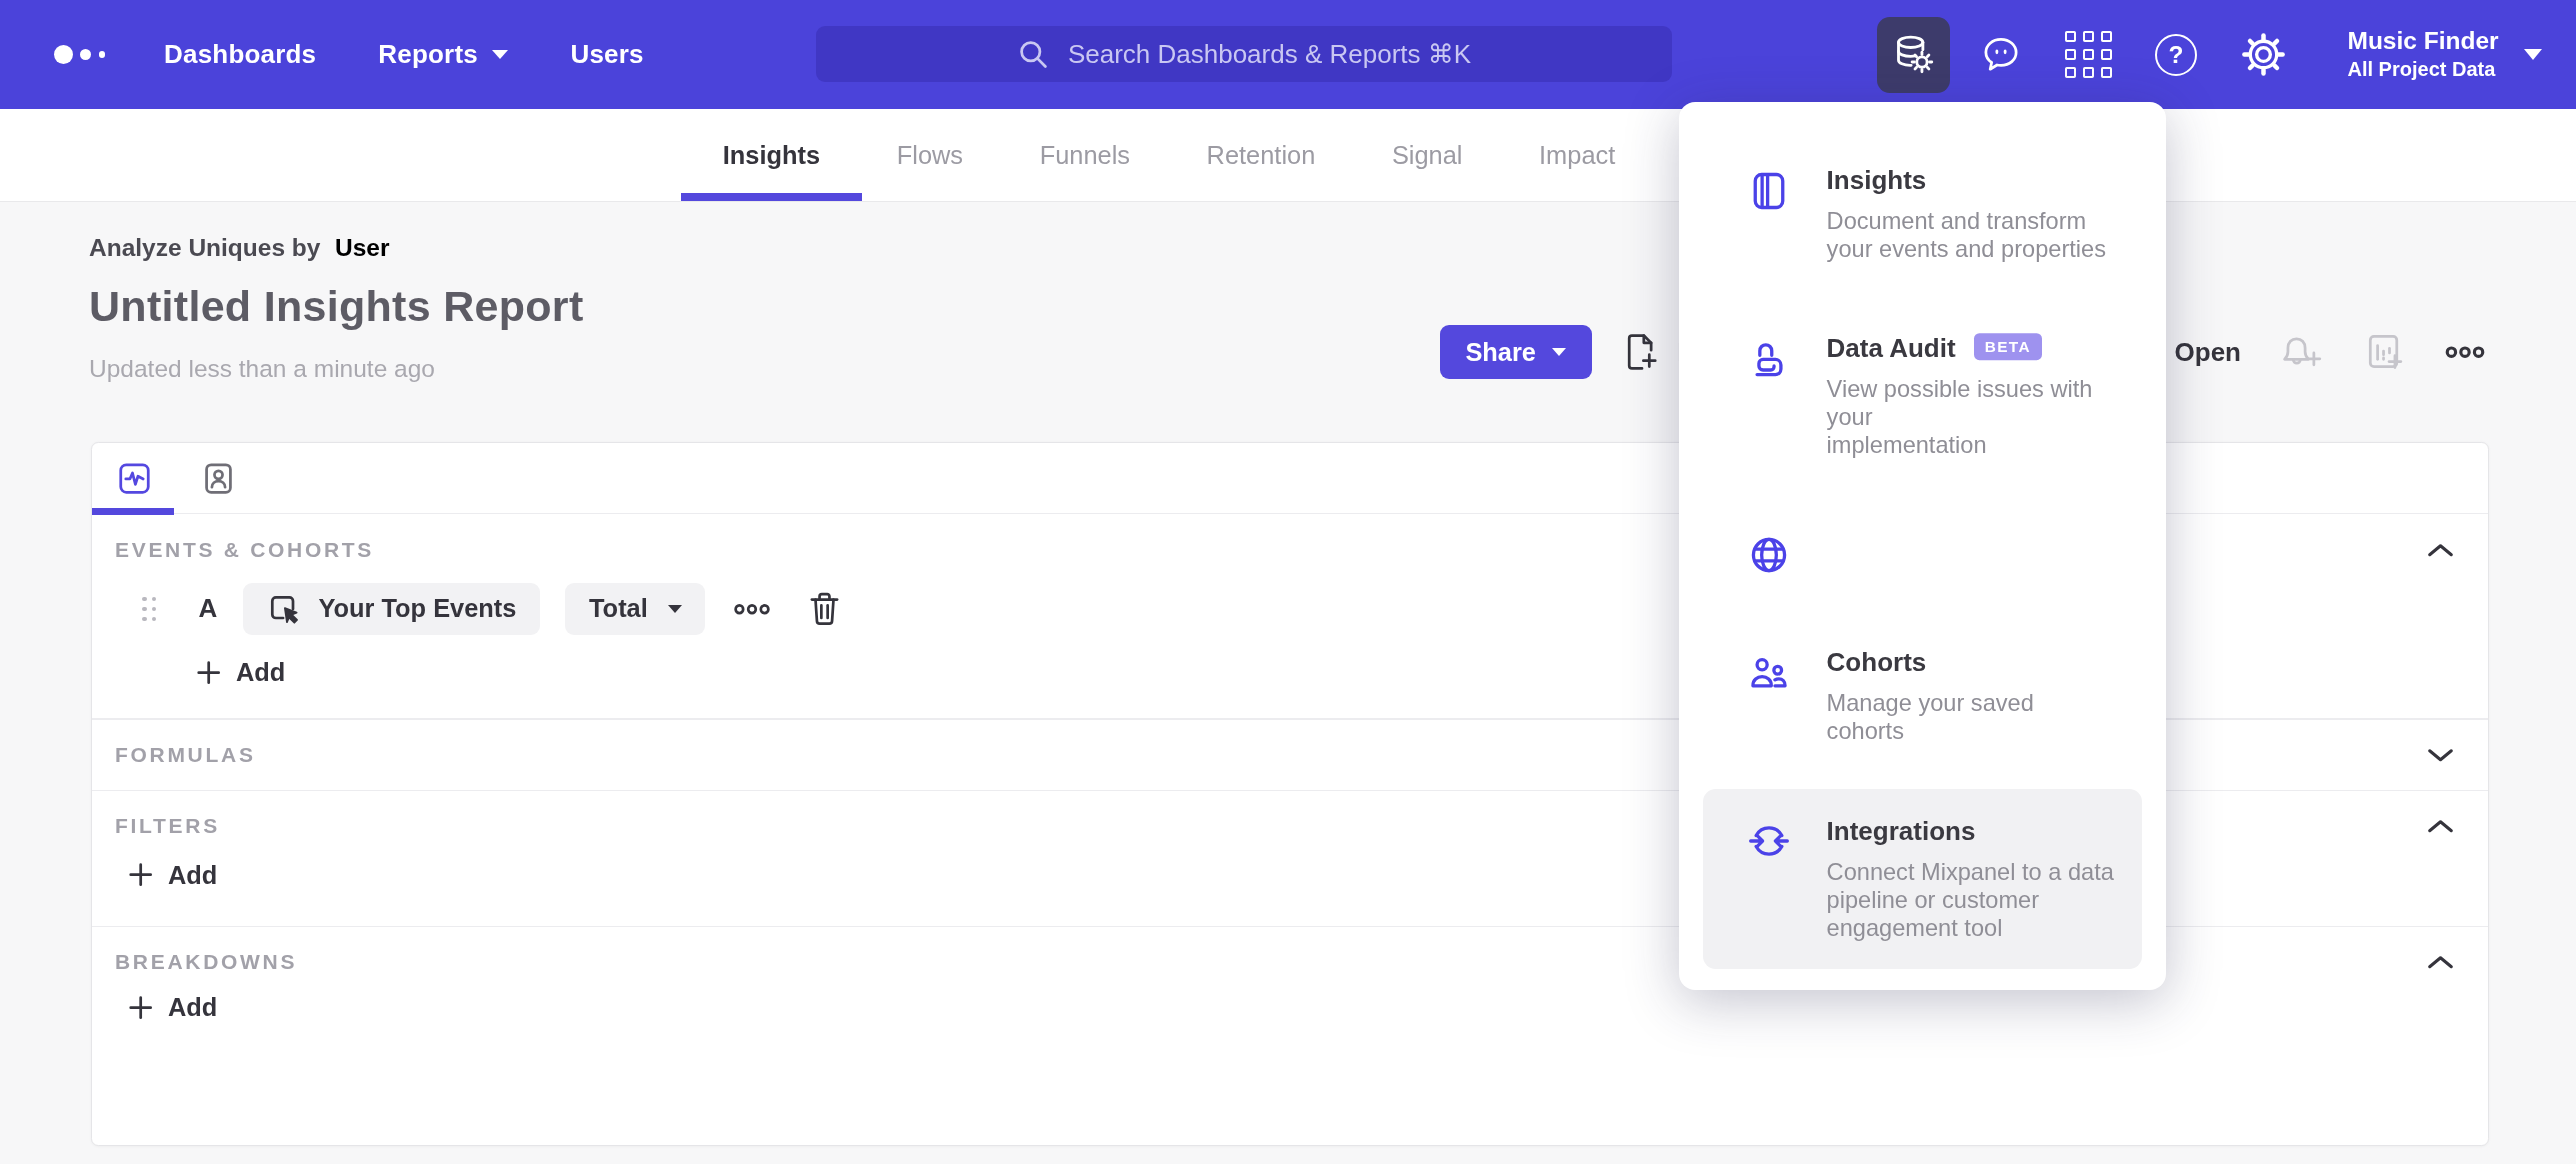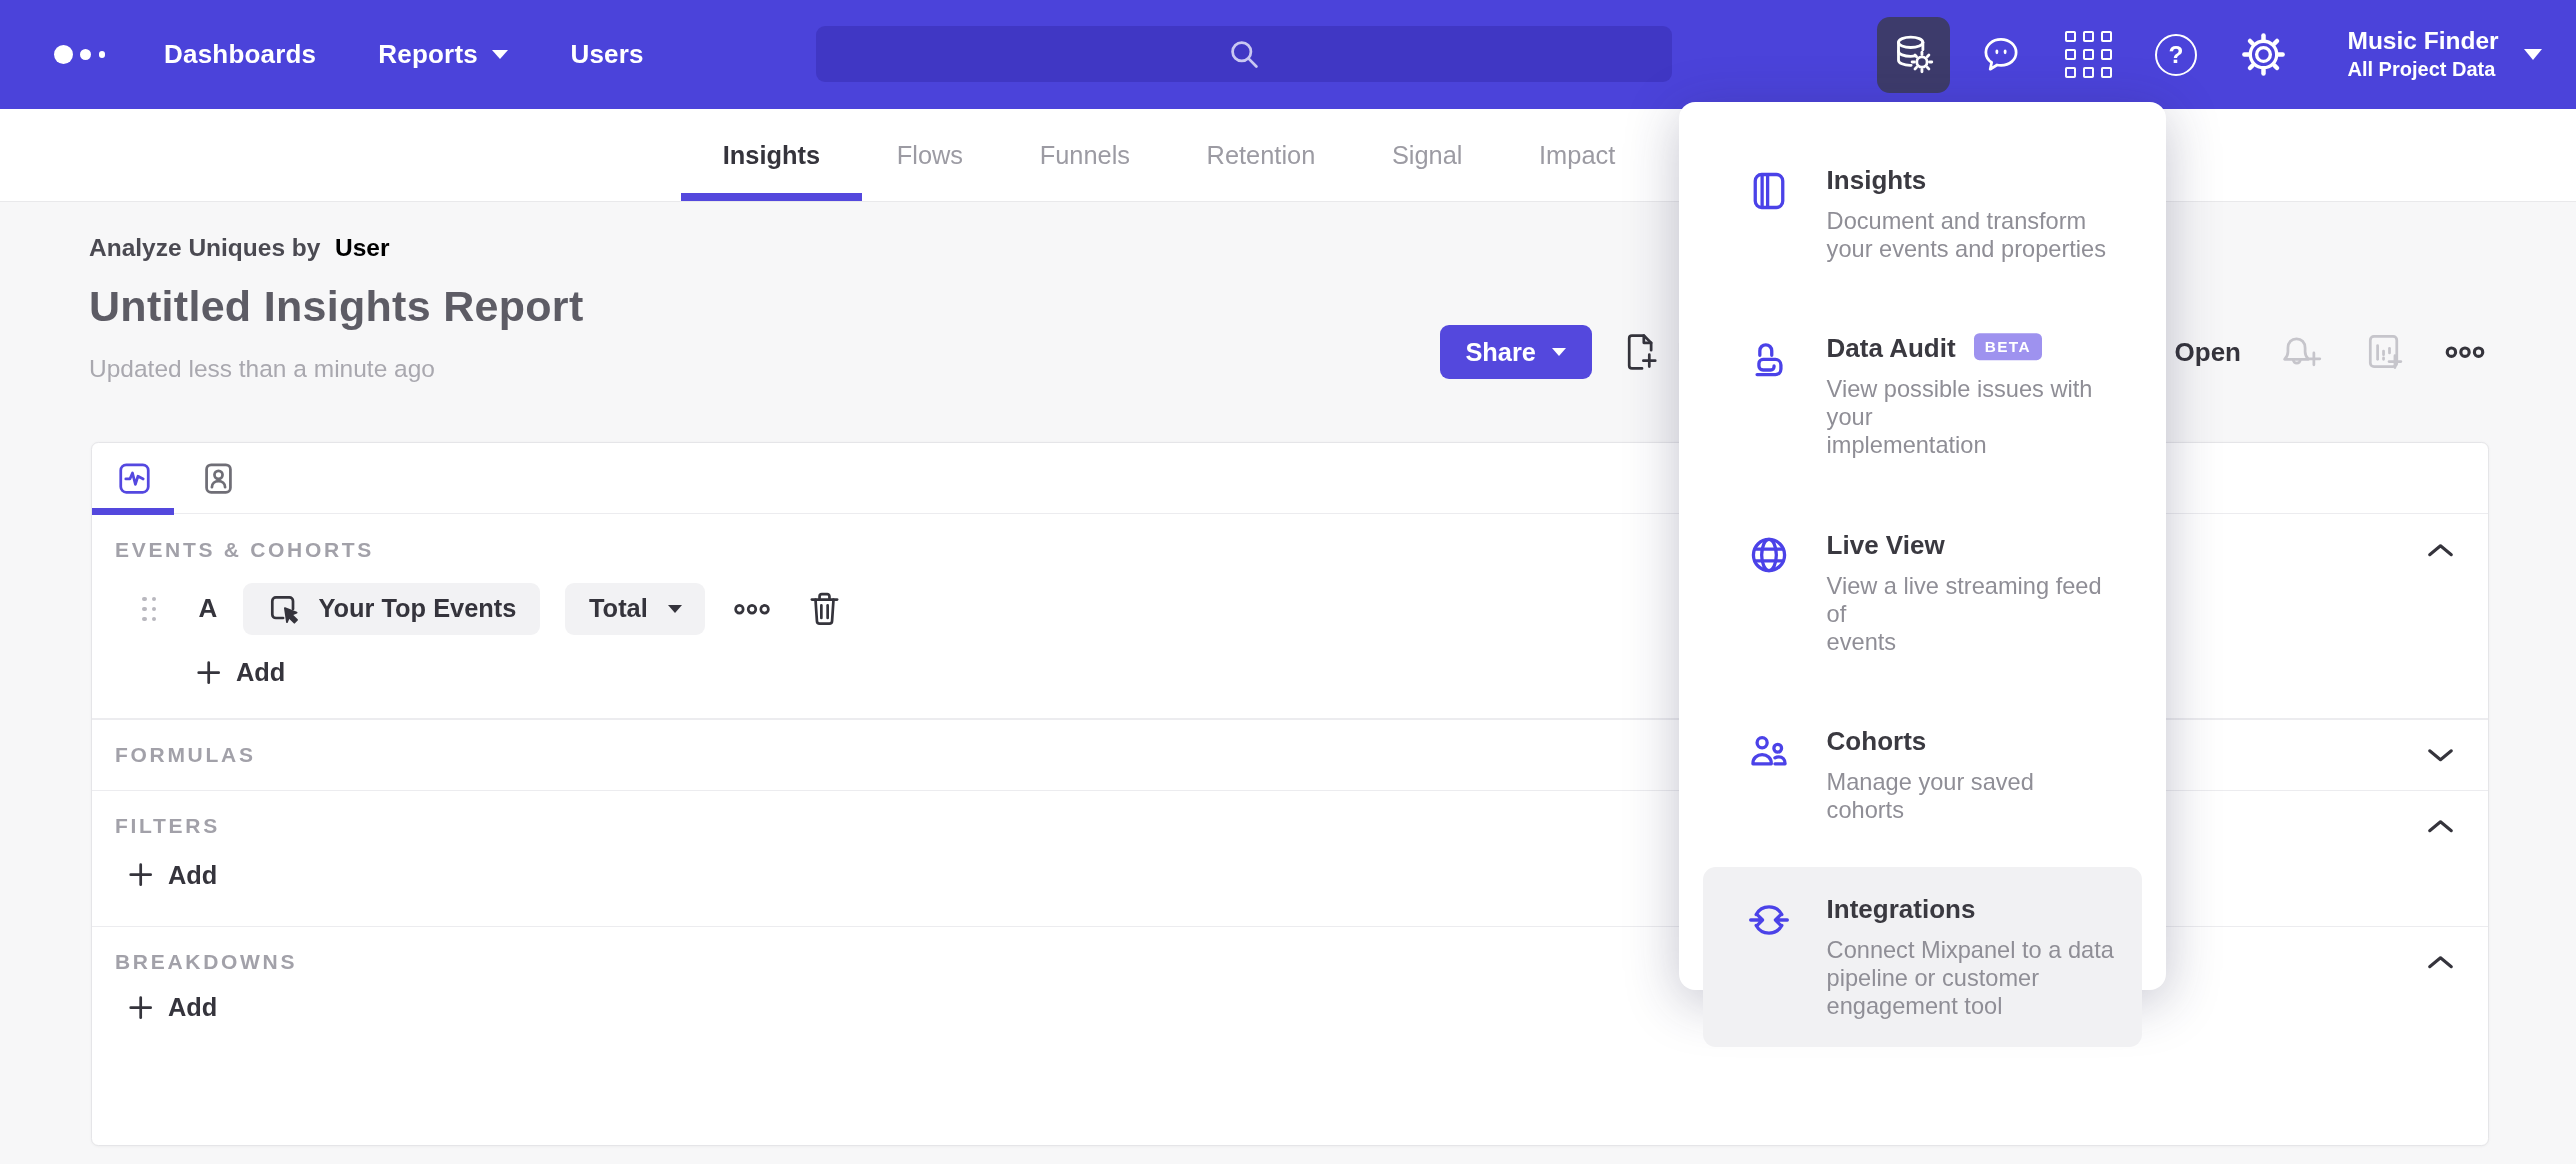--- a/index.html
+++ b/index.html
@@ -122,20 +122,21 @@
         </div>
     </nav>
 
     <div class="searchbar">
       <span>
         <svg width="33" height="33" viewBox="0 0 36 36" fill="none" stroke="#c9c7f2" stroke-width="3">
           <circle cx="15" cy="15" r="10"></circle>
             <line x1="22.5" y1="22.5" x2="31" y2="31" stroke-linecap="round"></line>
         </svg>
       </span>
+      <span>Search Dashboards &amp; Reports ⌘K</span>
     </div>
 
     <div class="top-right">
       <div class="icon-btn active">
         <span>
           <svg width="45" height="45" viewBox="0 0 48 48" fill="none" stroke="#fff" stroke-width="3" stroke-linecap="round">
             <ellipse cx="21" cy="11" rx="13" ry="5.5"></ellipse>
             <path d="M8,11 v19 c0,3 5.5,5.5 12.5,5.5 h1"></path>
             <path d="M34,11 v8"></path>
             <path d="M8,20.5 c0,3 5.8,5.5 13,5.5 c1.8,0 3.5,-0.15 5,-0.45"></path>
@@ -451,27 +452,20 @@
 
     <div class="tool-item">
       <span class="tool-icon">
         <svg width="44" height="44" viewBox="0 0 48 48" fill="none" stroke="#4b42e8" stroke-width="3.6" stroke-linecap="round">
           <circle cx="24" cy="24" r="17"></circle>
           <ellipse cx="24" cy="24" rx="8" ry="17"></ellipse>
           <line x1="9.5" y1="17.5" x2="38.5" y2="17.5"></line>
           <line x1="9.5" y1="30.5" x2="38.5" y2="30.5"></line>
         </svg>
       </span>
-      <div>
-        <div class="tool-title">
-            <span>Live View</span>
-          </div>
-        <div class="tool-desc">View a live streaming feed of
-events</div>
-      </div>
     </div>
 
     <div class="tool-item">
       <span class="tool-icon">
         <svg width="44" height="44" viewBox="0 0 48 48" fill="none" stroke="#4b42e8" stroke-width="3.6" stroke-linejoin="round" stroke-linecap="round">
           <circle cx="16.5" cy="15" r="5.5"></circle>
           <path d="M6.5,38 v-0.5 c0,-6 4.5,-9.5 10,-9.5 s10,3.5 10,9.5 v0.5 z"></path>
           <circle cx="33.5" cy="21" r="4.2"></circle>
           <path d="M30.5,38 h11 v-0.5 c0,-4.5 -2.8,-7.2 -6.8,-7.2 c-1.6,0 -3,0.4 -4.2,1.2"></path>
         </svg>

